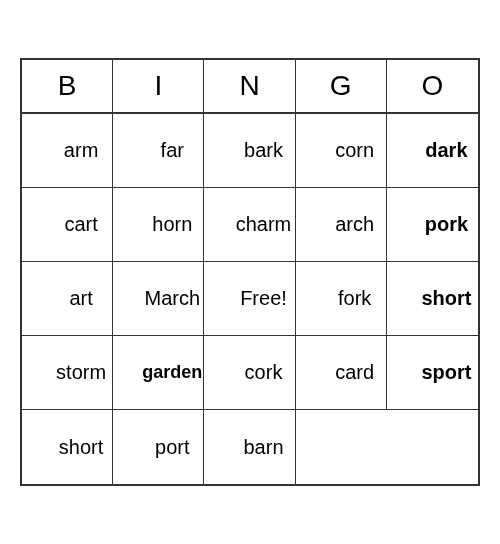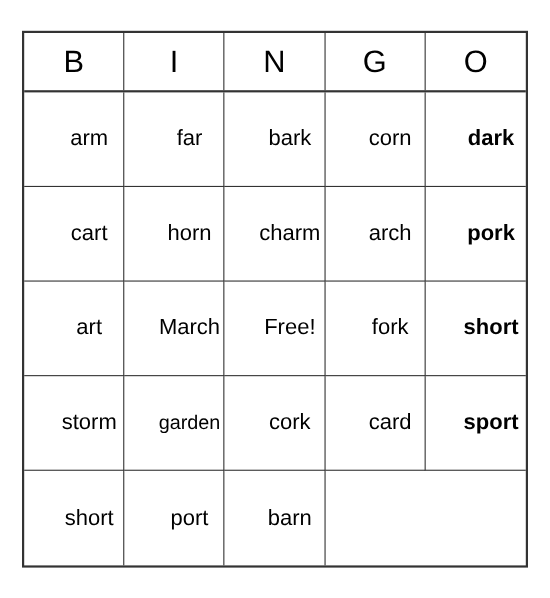--- a/index.html
+++ b/index.html
@@ -46,21 +46,21 @@
       grid-template-columns: repeat(5, 1fr);
       grid-template-rows: repeat(5, 1fr);
     }
 
     .bingo-cell {
       border-right: 1px solid #333;
       border-bottom: 1px solid #333;
       display: flex;
       justify-content: center;
       align-items: center;
-      height: 86px;
+      height: 74px;
       text-align: center;
       font-size: 20px;
       padding-left: 28px;
     }
 
     .bingo-cell:nth-child(5n) {
       border-right: none;
       font-weight: bold;
     }
 
@@ -99,21 +99,21 @@
       <div class="bingo-cell">horn</div>
       <div class="bingo-cell">charm</div>
       <div class="bingo-cell">arch</div>
       <div class="bingo-cell">pork</div>
       <div class="bingo-cell">art</div>
       <div class="bingo-cell">March</div>
       <div class="bingo-cell free">Free!</div>
       <div class="bingo-cell">fork</div>
       <div class="bingo-cell">short</div>
       <div class="bingo-cell">storm</div>
-      <div class="bingo-cell" style="font-size: 18px;">garden</div>
+      <div class="bingo-cell" style="font-size: 18px; font-weight: bold;">garden</div>
       <div class="bingo-cell">cork</div>
       <div class="bingo-cell">card</div>
       <div class="bingo-cell">sport</div>
       <div class="bingo-cell">short</div>
       <div class="bingo-cell">port</div>
       <div class="bingo-cell">barn</div>
     </div>
 </div>
 
 </body></html>

